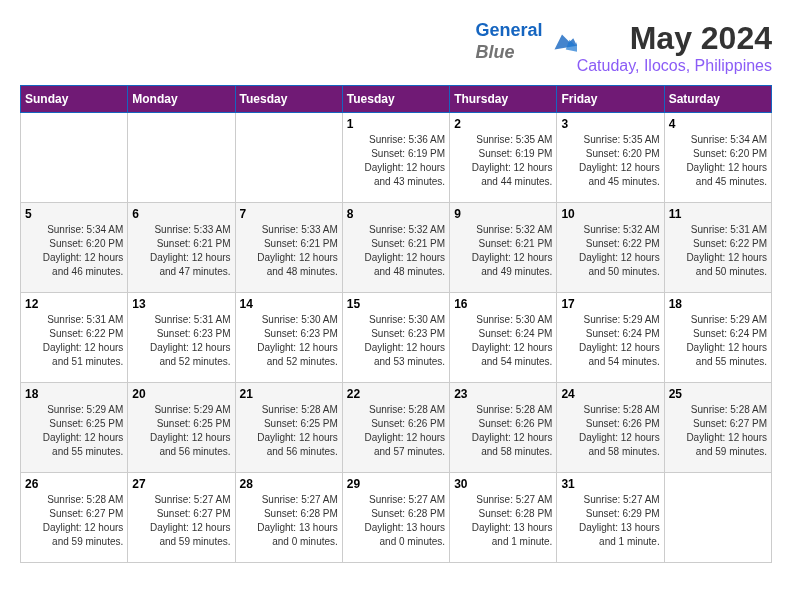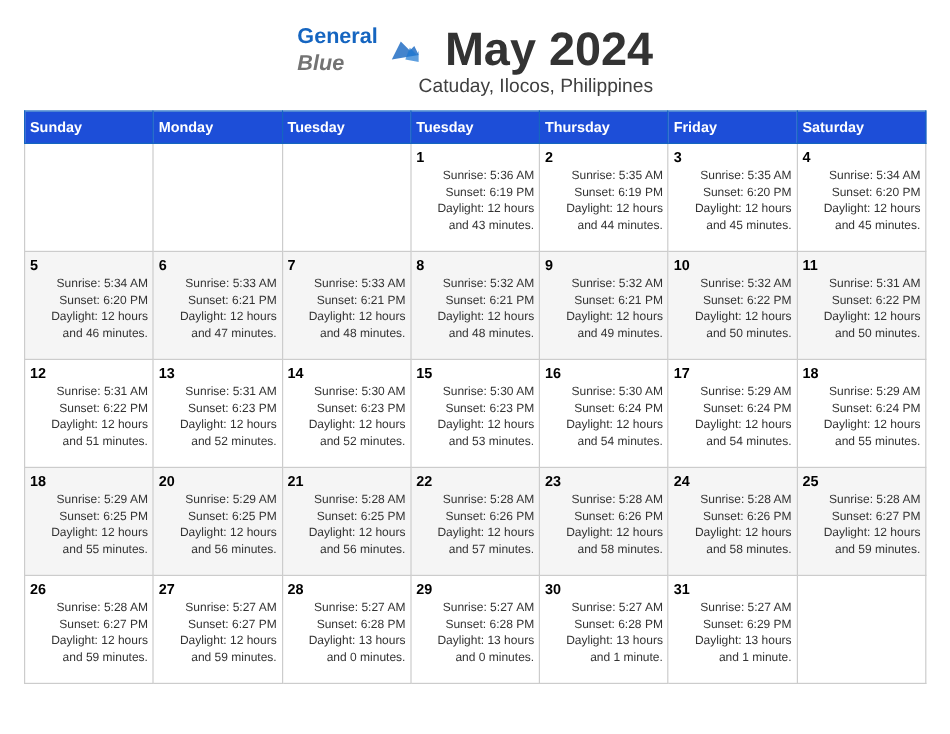--- a/index.html
+++ b/index.html
@@ -5,21 +5,21 @@
     * { box-sizing: border-box; margin: 0; padding: 0; }
     body {
       font-family: Arial, sans-serif;
       background: #fff;
       width: 792px;
       min-height: 612px;
       padding: 20px;
     }
     .header {
       display: flex;
-      justify-content: center;
+      justify-content: flex-end;
       align-items: flex-start;
       margin-bottom: 10px;
     }
     .logo {
       display: flex;
       align-items: center;
     }
     .logo-text {
       font-size: 18px;
       font-weight: bold;
@@ -31,36 +31,36 @@
     }
     .logo-icon {
       width: 30px;
       height: 30px;
       margin-left: 4px;
     }
     .title-block {
       text-align: right;
     }
     .title-block h1 {
-      font-size: 39px;
+      font-size: 32px;
       font-weight: bold;
       color: #333;
     }
     .title-block h2 {
       font-size: 16px;
       font-weight: normal;
-      color: #404040;
+      color: #8b5cf6;
     }
     table {
       width: 100%;
       border-collapse: collapse;
       font-size: 11px;
     }
     thead tr th {
-      background-color: #1d4ed8;
+      background-color: #701a75;
       color: #fff;
       padding: 6px 4px;
       text-align: left;
       font-size: 12px;
       font-weight: bold;
       border: 1px solid #1565c0;
     }
     tbody tr td {
       border: 1px solid #ccc;
       padding: 4px;

